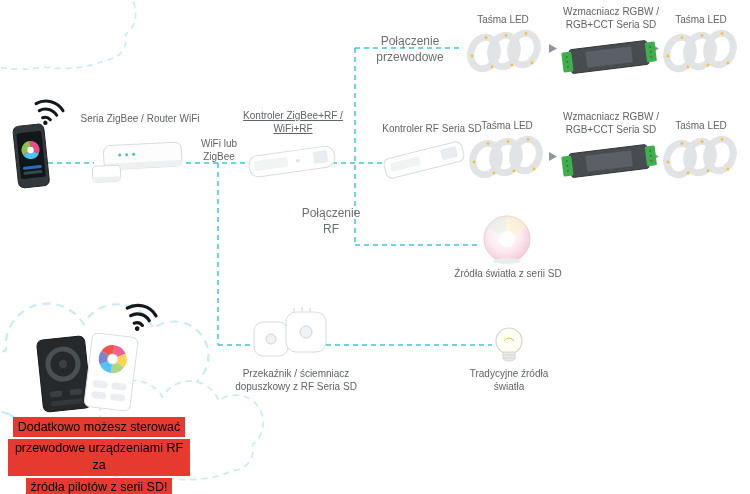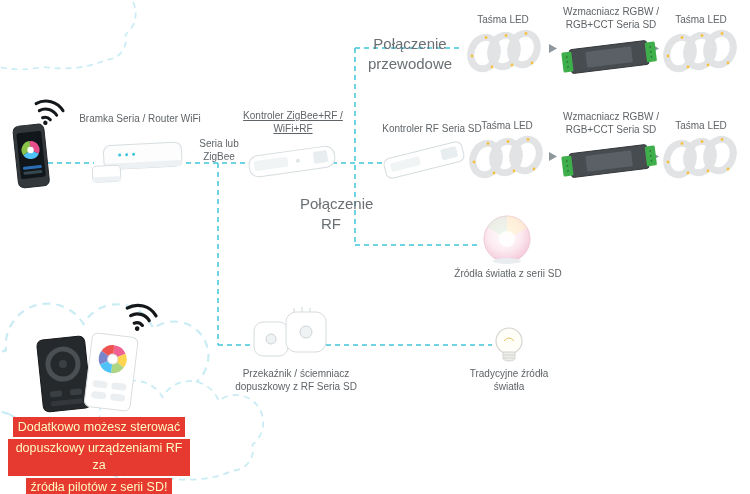--- a/index.html
+++ b/index.html
@@ -1,24 +1,24 @@
 <!DOCTYPE html>
 <html><head>
 <meta charset="utf-8">
 <style>
   * { margin:0; padding:0; box-sizing:border-box; }
   html,body { background:#ffffff; }
   body { font-family:"Liberation Sans", sans-serif; }
   .canvas { position:relative; width:750px; height:494px; background:#fff; overflow:hidden; }
   svg.layer { position:absolute; left:0; top:0; width:750px; height:494px; }
   .lbl { position:absolute; font-size:10px; line-height:1.3; color:#5f6468; text-align:center; }
-  .lbl.small { font-size:15px; color:#6a6f73; }
+  .lbl.small { font-size:12px; color:#6a6f73; }
   .icon { position:absolute; }
   .note { position:absolute; left:4px; top:416px; width:190px; text-align:center; font-size:12.5px; line-height:1.35; }
-  .note span { display:inline-block; background:#e6392f; color:#fef9c3; padding:1.5px 5px; margin:1px 4px; }
+  .note span { display:inline-block; background:#e6392f; color:#000000; padding:1.5px 5px; margin:1px 4px; }
   .rot15 { transform:rotate(15deg); }
 </style>
 </head>
 <body>
 
 <div class="canvas">
 
   <svg class="layer">
     <g fill="#ffffff" stroke="#c9ecf4" stroke-width="1.4" stroke-dasharray="5 4">
       <path d="M22 78 a21 21 0 0 1 -2 -41 a27 27 0 0 1 50 -17 a25 25 0 0 1 45 3 a22 22 0 0 1 27 35 a17 17 0 0 1 -16 21 q-22 10 -52 6 q-34 6 -52 -7 z" transform="translate(-45,-35) scale(1.2)"></path>
@@ -286,38 +286,38 @@
         <path d="M16.9 20 a14 14 0 0 1 12.1 -7 L29 27 Z" fill="#ef5350"></path>
         <circle cx="29" cy="27" r="5" fill="#ffffff" stroke="#e0e0e0"></circle>
         <rect x="12" y="50" width="15" height="7" rx="3.5" fill="#eceff1"></rect>
         <rect x="31" y="50" width="15" height="7" rx="3.5" fill="#eceff1"></rect>
         <rect x="12" y="61" width="15" height="7" rx="3.5" fill="#eceff1"></rect>
         <rect x="31" y="61" width="15" height="7" rx="3.5" fill="#eceff1"></rect>
       </g>
     </svg>
   </div>
 
-  <div class="lbl" style="left:78px; top:112px; width:124px;">Bramka Seria / Router WiFi</div>
-  <div class="lbl" style="left:191px; top:137px; width:56px;">Seria lub ZigBee</div>
+  <div class="lbl" style="left:78px; top:112px; width:124px;">Seria ZigBee / Router WiFi</div>
+  <div class="lbl" style="left:191px; top:137px; width:56px;">WiFi lub ZigBee</div>
   <div class="lbl" style="left:237px; top:109px; width:112px;text-decoration:underline;">Kontroler ZigBee+RF / WiFi+RF</div>
   <div class="lbl small" style="left:356px; top:34px; width:108px;">Połączenie przewodowe</div>
-  <div class="lbl small" style="left:300px; top:194px; width:62px;">Połączenie RF</div>
+  <div class="lbl small" style="left:300px; top:206px; width:62px;">Połączenie RF</div>
   <div class="lbl" style="left:372px; top:122px; width:104px;margin-left:8px;">Kontroler RF Seria SD</div>
 
   <div class="lbl" style="left:468px; top:13px; width:70px;">Taśma LED</div>
   <div class="lbl" style="left:666px; top:13px; width:70px;">Taśma LED</div>
   <div class="lbl" style="left:472px; top:119px; width:70px;">Taśma LED</div>
   <div class="lbl" style="left:666px; top:119px; width:70px;">Taśma LED</div>
 
   <div class="lbl" style="left:555px; top:5px; width:112px;">Wzmacniacz RGBW / RGB+CCT Seria SD</div>
   <div class="lbl" style="left:555px; top:110px; width:112px;">Wzmacniacz RGBW / RGB+CCT Seria SD</div>
 
   <div class="lbl" style="left:233px; top:367px; width:126px;">Przekaźnik / ściemniacz dopuszkowy z RF Seria SD</div>
   <div class="lbl" style="left:442px; top:267px; width:132px;">Źródła światła z serii SD</div>
   <div class="lbl" style="left:458px; top:367px; width:102px;text-align:center;">Tradycyjne źródła światła</div>
 
   <div class="note">
     <span>Dodatkowo możesz sterować</span><br>
-    <span>dopuszkowy urządzeniami RF za</span><br>
+    <span>przewodowe urządzeniami RF za</span><br>
     <span>źródła pilotów z serii SD!</span>
   </div>
 
 </div>
 
 </body></html>

